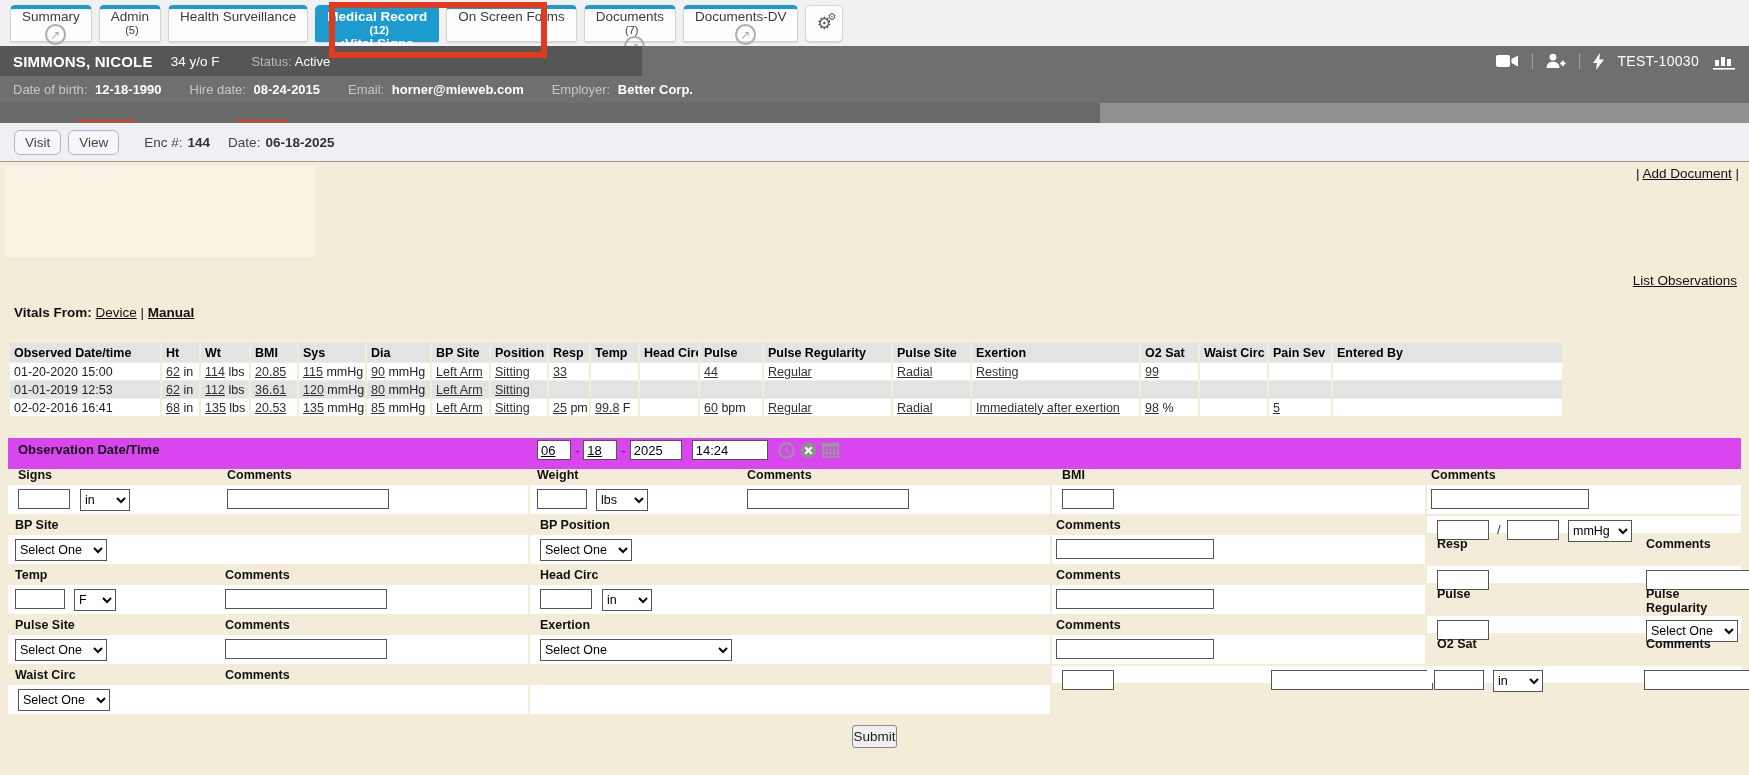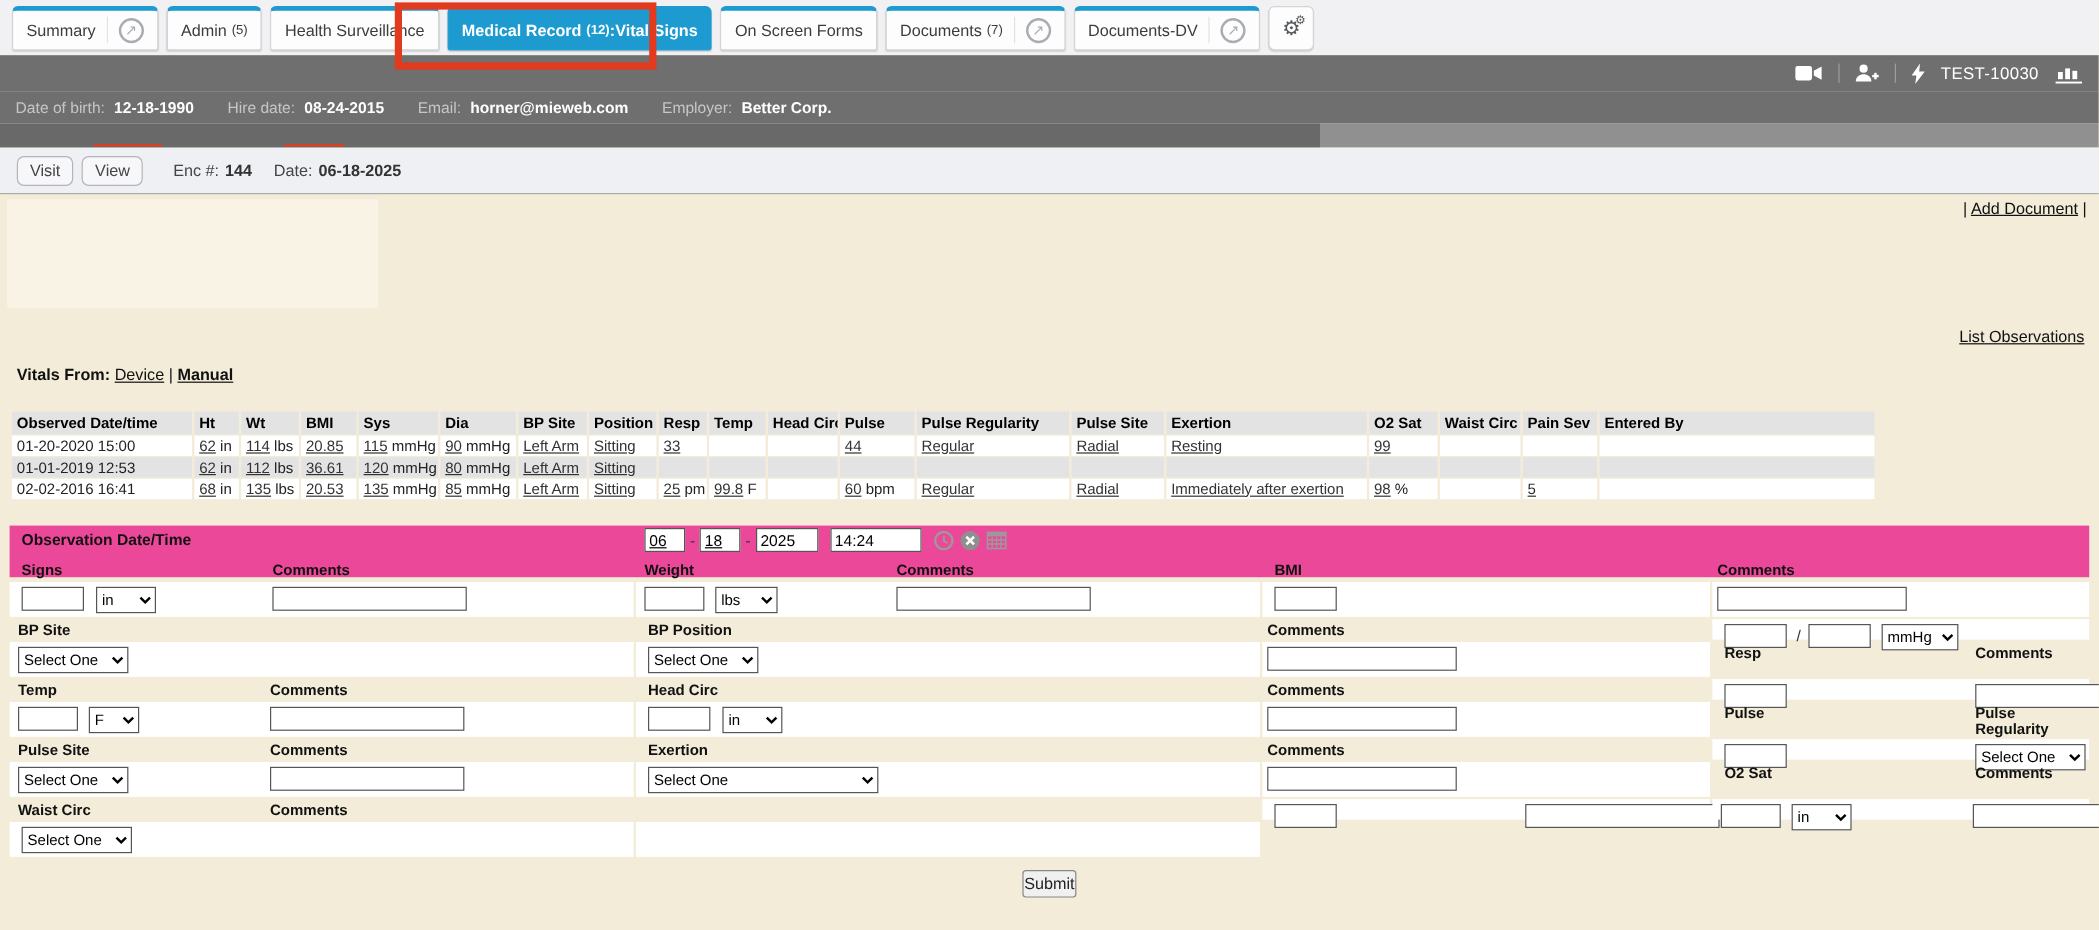--- a/index.html
+++ b/index.html
@@ -8,21 +8,21 @@
     width:1749px; height:775px; position:relative; overflow:hidden;
     font-family:"Liberation Sans", sans-serif; background:#f2ecd9;
   }
   
   .tabbar { position:absolute; top:0; left:0; width:1749px; height:46px; background:#f1f1f4; }
   .tabs { position:absolute; left:10px; top:5px; display:flex; gap:7px; align-items:flex-start; }
   .tab {
     background:#fdfdfd; border:1px solid #d4d4d4; border-top:4px solid #1d9bd1;
     border-radius:5px 5px 2px 2px; height:37px; display:flex; align-items:center;
     padding:0 11px; font-size:13.5px; color:#3c3c3c; white-space:nowrap;
-    box-shadow:0 1px 1px rgba(0,0,0,.12); cursor:default;
+    box-shadow:0 1px 1px rgba(0,0,0,.12); cursor:default;flex-direction:column;
   }
   .tab .cnt { font-size:11px; margin-left:4px; }
   .tab.active { background:#1d9bd1; border-color:#1d9bd1; color:#fff; font-weight:bold; }
   .tab.active .cnt { font-weight:bold; }
   .popout {
     width:21px; height:21px; border:2px solid #a9adb3; border-radius:50%;
     display:flex; align-items:center; justify-content:center;
     color:#a9adb3; font-size:12px; margin-left:9px; flex:0 0 auto;
   }
   .tab .seg-line { width:1px; height:22px; background:#e3e3e3; margin-left:9px; }
@@ -72,21 +72,21 @@
   .vf .manual { font-weight:bold; }
   
   table.vitals { position:absolute; left:8px; top:180px; width:1556px;
     border-collapse:separate; border-spacing:2px 1px; font-size:12.5px; table-layout:fixed; }
   table.vitals th { background:#e3e3e3; font-weight:bold; text-align:left; padding:2px 4px;
     white-space:nowrap; overflow:hidden; height:19px; }
   table.vitals td { background:#fff; padding:1px 4px; white-space:nowrap; overflow:hidden; height:17px; color:#222; }
   table.vitals tr.alt td { background:#e3e3e3; }
   a.cl { color:#333; text-decoration:underline; cursor:pointer; }
   
-  .obs-row { position:absolute; left:8px; top:276px; width:1733px; height:43px; background:#ec4899; }
+  .obs-row { position:absolute; left:8px; top:276px; width:1733px; height:31px; background:#d946ef; }
   .obs-lbl { position:absolute; left:10px; top:4px; font-size:13px; font-weight:bold; color:#111; }
   .obs-inputs { position:absolute; left:529px; top:2px; display:flex; align-items:center; gap:4px; }
   .obs-inputs input { height:20px; border:1px solid #555; font-size:13px; padding:1px 3px; font-family:"Liberation Sans",sans-serif; }
   .w30{width:34px;text-decoration:underline;} .w48{width:52px;} .w70{width:76px;}
   .dash{color:#333;font-size:13px;}
   .obs-icons { display:flex; align-items:center; gap:5px; margin-left:6px; }
   .obs-icons svg { display:block; cursor:pointer; }
   
   .form-grid { position:absolute; left:8px; top:304px; width:1733px;
     display:grid; grid-template-columns:520px 520px 373px 1fr;
@@ -143,20 +143,28 @@
     </div>
     <div class="gear-tab">
       <span class="gear-big">⚙</span>
       <span class="gear-small">⚙</span>
     </div>
   </div>
   <div class="red-box"></div>
 </div>
 
 <div class="patient-bar">
+  <div class="patient-left">
+    <span class="p-name">SIMMONS, NICOLE</span>
+    <span class="p-age">34 y/o F</span>
+    <span class="p-status">
+      <span>Status:</span>
+      <b>Active</b>
+    </span>
+  </div>
   <div class="patient-icons">
     <svg width="23" height="14" viewBox="0 0 23 14">
       <rect x="0" y="1" width="14" height="12" rx="2" fill="#fff"></rect>
       <path d="M15.5 5 L22 1.5 V12.5 L15.5 9 Z" fill="#fff"></path>
     </svg>
     <span class="vdiv"></span>
     <svg width="20" height="16" viewBox="0 0 20 16">
       <circle cx="7" cy="4.2" r="3.4" fill="#fff"></circle>
       <path d="M0.5 15 C0.5 10.5 4 8.8 7 8.8 C10 8.8 13.5 10.5 13.5 15 Z" fill="#fff"></path>
       <rect x="14.2" y="9.4" width="5.4" height="2" fill="#fff"></rect>

